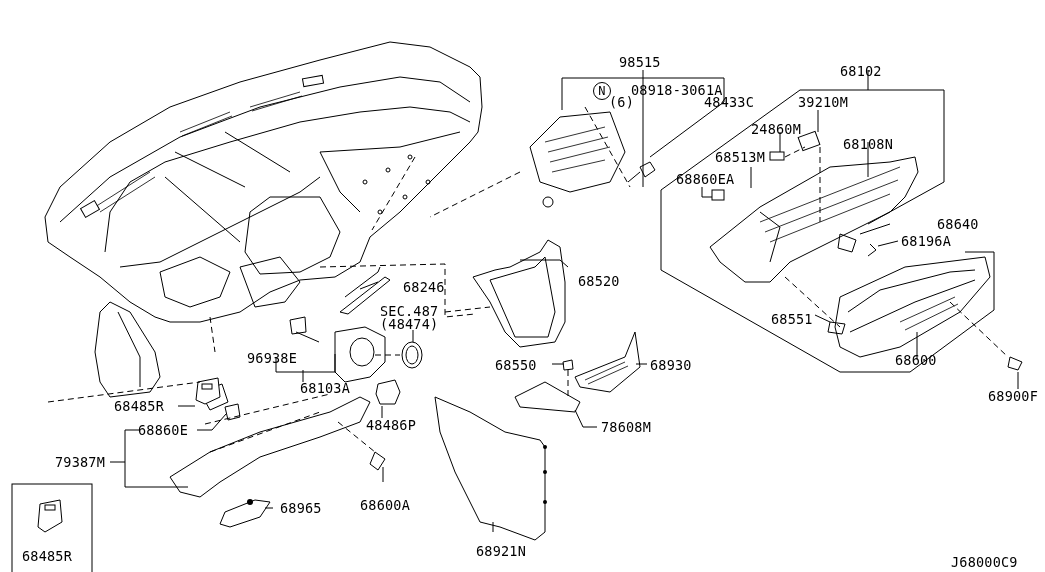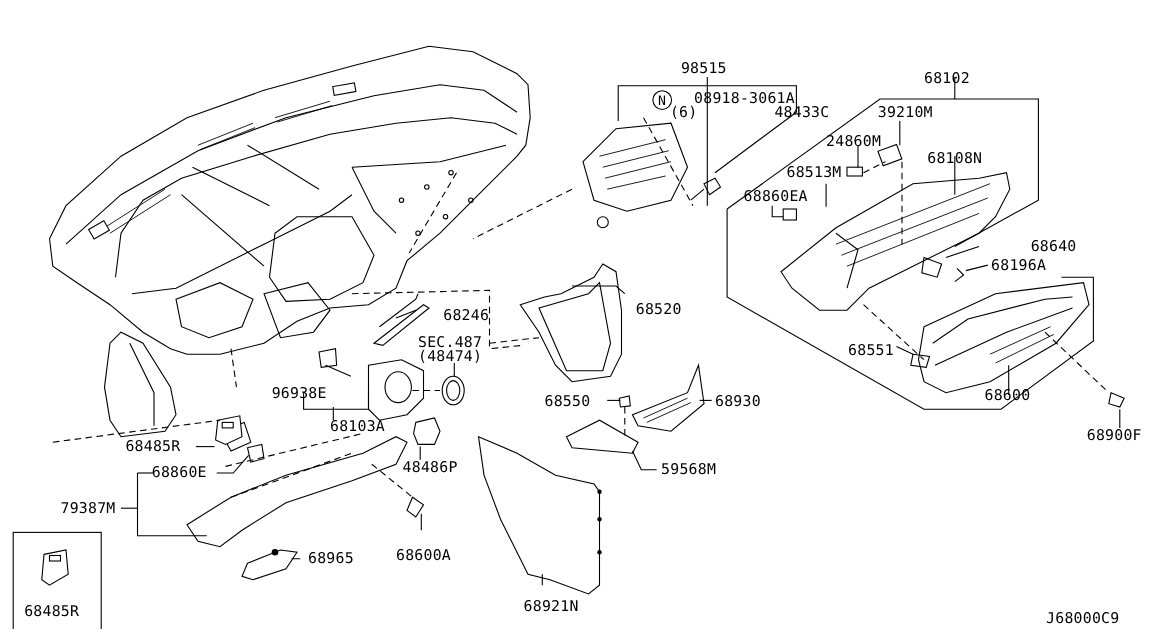--- a/index.html
+++ b/index.html
@@ -199,19 +199,19 @@
 <span class="lbl" style="left:272px;top:369px;margin-left:28px;">68103A</span>
 <span class="lbl" style="left:771px;top:300px;">68551</span>
 <span class="lbl" style="left:895px;top:341px;">68600</span>
 <span class="lbl" style="left:988px;top:377px;">68900F</span>
 <span class="lbl" style="left:114px;top:387px;">68485R</span>
 <span class="lbl" style="left:138px;top:411px;text-align:center;">68860E</span>
 <span class="lbl" style="left:55px;top:443px;">79387M</span>
 <span class="lbl" style="left:366px;top:406px;">48486P</span>
 <span class="lbl" style="left:495px;top:346px;">68550</span>
 <span class="lbl" style="left:650px;top:346px;">68930</span>
-<span class="lbl" style="left:601px;top:408px;">59568M</span>
+<span class="lbl" style="left:601px;top:408px;">78608M</span>
 <span class="lbl" style="left:280px;top:489px;">68965</span>
 <span class="lbl" style="left:360px;top:486px;">68600A</span>
 <span class="lbl" style="left:476px;top:532px;">68921N</span>
 <span class="lbl" style="left:22px;top:537px;">68485R</span>
 <span class="lbl" style="left:951px;top:543px;">J68000C9</span>
 </div>
 
 </body></html>

